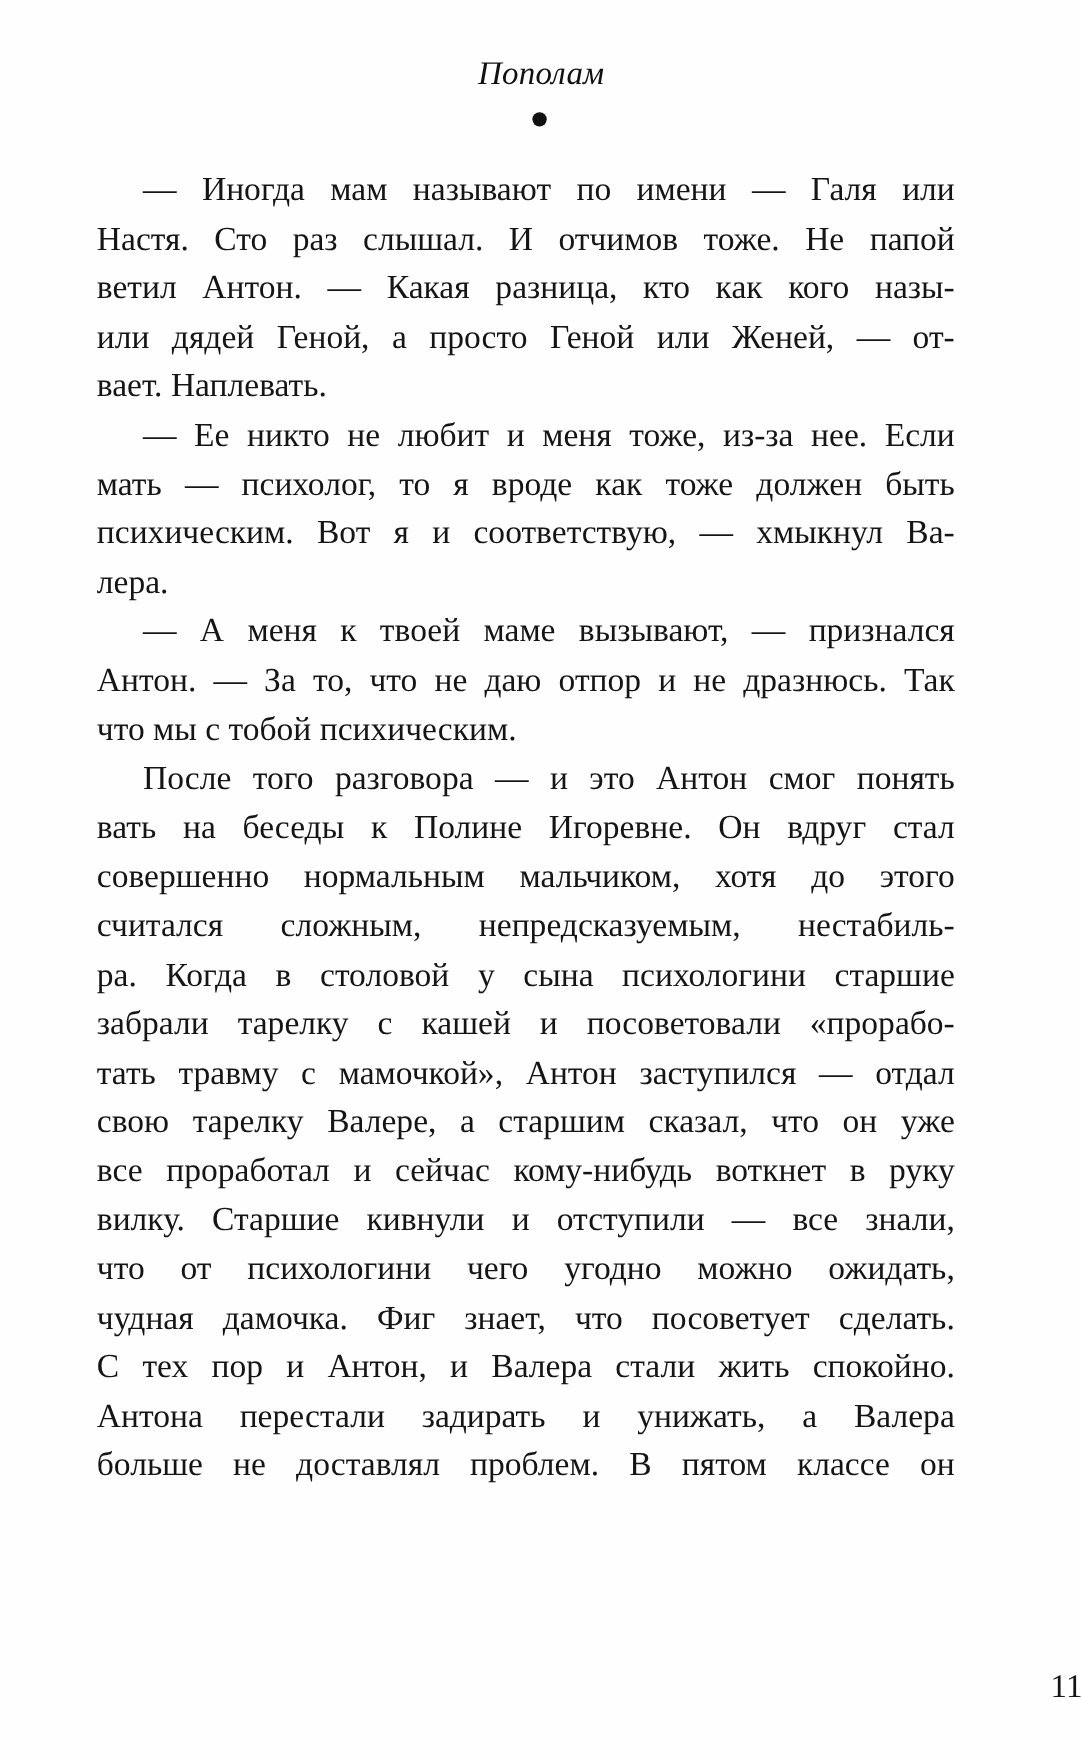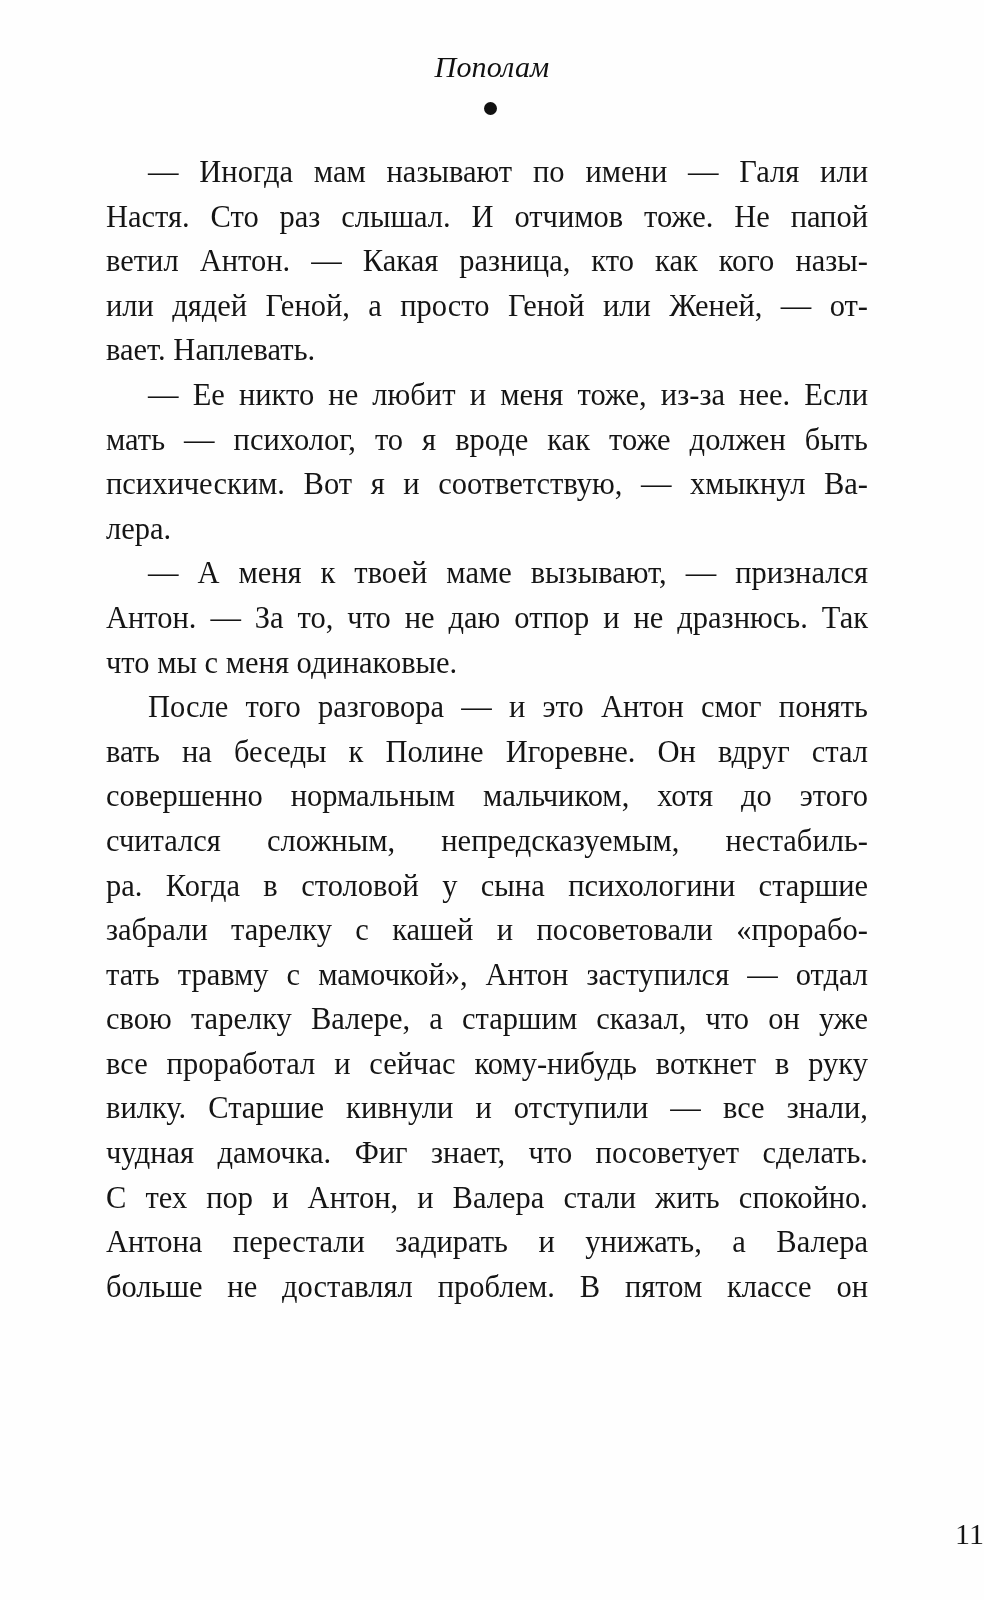--- a/index.html
+++ b/index.html
@@ -12,21 +12,21 @@
     }
     .bullet {
       position: absolute; left: 484px; top: 102px; width: 13px; height: 13px;
       border-radius: 50%; background: #111;
     }
     .text {
       position: absolute; left: 88px; top: 150px; width: 780px;
       font-family: "Liberation Serif", "DejaVu Serif", serif;
       font-size: 30.5px; line-height: 44.6px; color: #151515;
     }
-    .line { display: block; white-space: nowrap; text-align: justify; text-align-last: justify; height: 44.6px; margin-left: 18px; }
+    .line { display: block; white-space: nowrap; text-align: justify; text-align-last: justify; height: 44.6px; }
     .line.last { text-align-last: left; }
     .line.indent { padding-left: 42px; }
     .folio {
       position: absolute; left: 0; width: 984px; top: 1517px; text-align: right;
       font-family: "Liberation Serif", "DejaVu Serif", serif; font-size: 30px; color: #151515;
     }
   </style>
 </head>
 <body>
 
@@ -39,31 +39,32 @@
     <span class="line">Настя. Сто раз слышал. И отчимов тоже. Не папой</span>
     <span class="line">ветил Антон. — Какая разница, кто как кого назы-</span>
     <span class="line">или дядей Геной, а просто Геной или Женей, — от-</span>
     <span class="line last">вает. Наплевать.</span>
     <span class="line indent">— Ее никто не любит и меня тоже, из-за нее. Если</span>
     <span class="line">мать — психолог, то я вроде как тоже должен быть</span>
     <span class="line">психическим. Вот я и соответствую, — хмыкнул Ва-</span>
     <span class="line last">лера.</span>
     <span class="line indent">— А меня к твоей маме вызывают, — признался</span>
     <span class="line">Антон. — За то, что не даю отпор и не дразнюсь. Так</span>
-    <span class="line last">что мы с меня одинаковые.</span>
+    <span class="line last">что мы с тобой психическим.</span>
     <span class="line indent">После того разговора — и это Антон смог понять</span>
     <span class="line">вать на беседы к Полине Игоревне. Он вдруг стал</span>
     <span class="line">совершенно нормальным мальчиком, хотя до этого</span>
     <span class="line">считался сложным, непредсказуемым, нестабиль-</span>
     <span class="line">ра. Когда в столовой у сына психологини старшие</span>
     <span class="line">забрали тарелку с кашей и посоветовали «прорабо-</span>
     <span class="line">тать травму с мамочкой», Антон заступился — отдал</span>
     <span class="line">свою тарелку Валере, а старшим сказал, что он уже</span>
     <span class="line">все проработал и сейчас кому-нибудь воткнет в руку</span>
     <span class="line">вилку. Старшие кивнули и отступили — все знали,</span>
+    <span class="line">что от психологини чего угодно можно ожидать,</span>
     <span class="line">чудная дамочка. Фиг знает, что посоветует сделать.</span>
     <span class="line">С тех пор и Антон, и Валера стали жить спокойно.</span>
     <span class="line">Антона перестали задирать и унижать, а Валера</span>
     <span class="line">больше не доставлял проблем. В пятом классе он</span>
   </div>
 
   <div class="folio">11</div>
 </div>
 
 </body></html>

